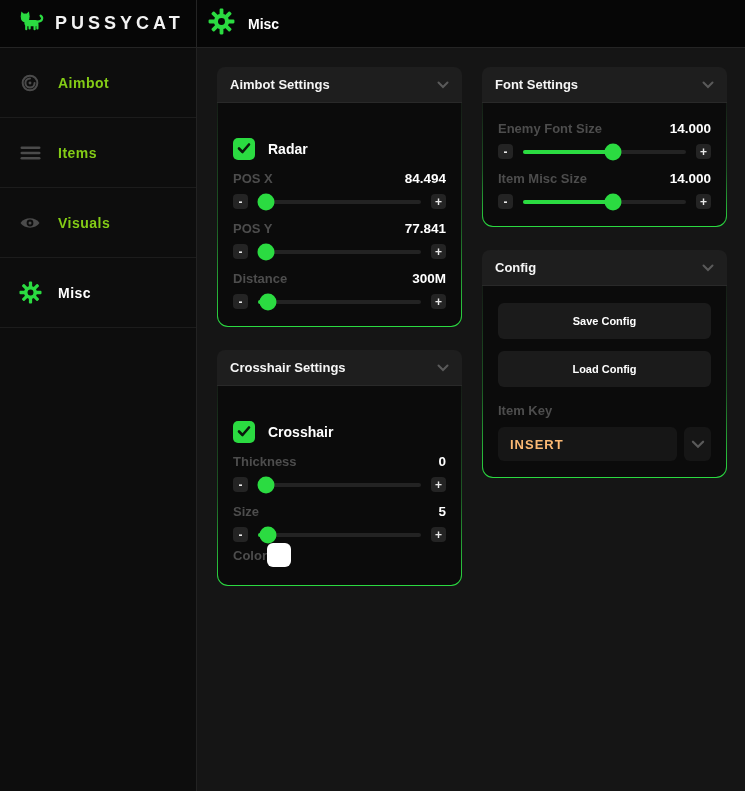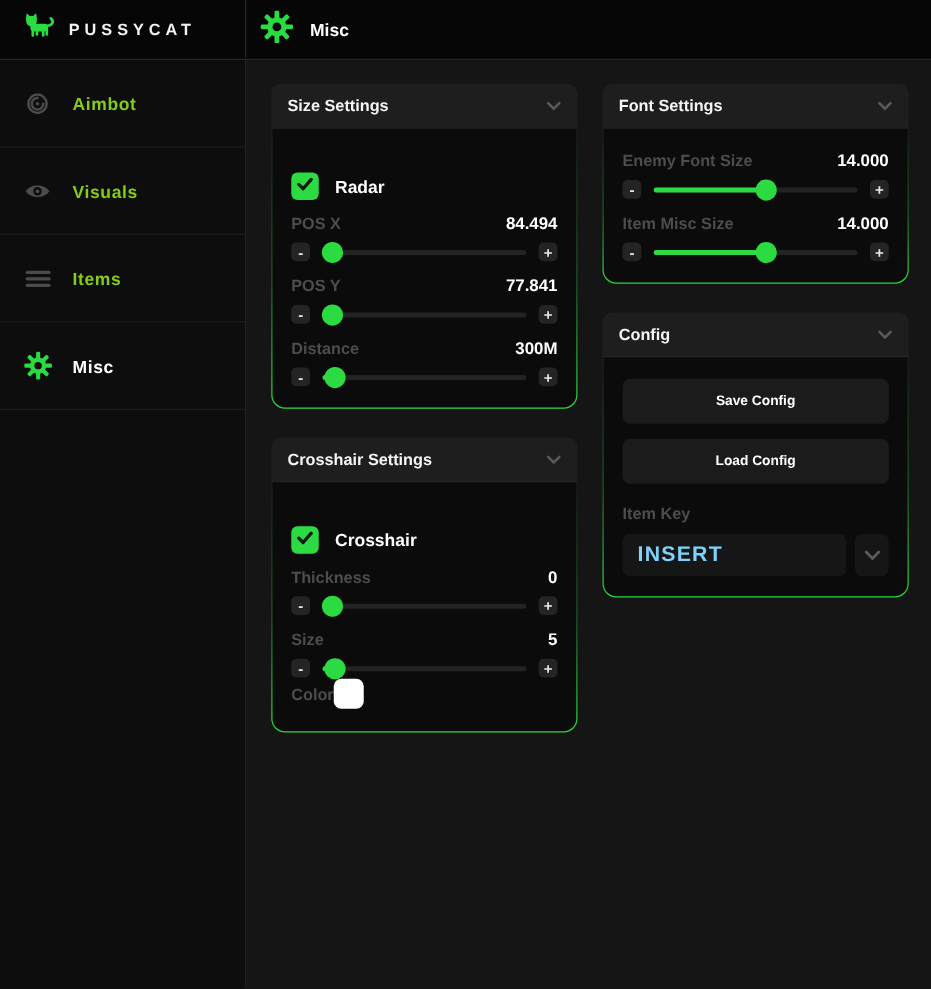--- a/index.html
+++ b/index.html
@@ -14,21 +14,21 @@
     --gray-text:#4d4d4d;
   }
   *{box-sizing:border-box;margin:0;padding:0}
   html,body{width:745px;height:791px;overflow:hidden}
   body{background:var(--bg-main);font-family:"Liberation Sans",sans-serif;-webkit-font-smoothing:antialiased}
   .app{display:flex;flex-direction:column;width:745px;height:791px}
 
   
   .topbar{flex:0 0 48px;display:flex;background:var(--bg-top);border-bottom:1px solid var(--divider)}
   .topbar-left{width:197px;flex:0 0 197px;border-right:1px solid var(--divider);display:flex;align-items:center;padding-left:16px;gap:9px}
-  .brand-name{color:#f2f2f2;font-weight:bold;font-size:13px;letter-spacing:4px}
+  .brand-name{color:#f2f2f2;font-weight:bold;font-size:18px;letter-spacing:4px}
   .topbar-main{flex:1;display:flex;align-items:center;padding-left:11px;gap:13px}
   .topbar-title{color:#ffffff;font-weight:bold;font-size:14px}
 
   
   .content{flex:1;display:flex;min-height:0}
   .sidebar{width:197px;flex:0 0 197px;background:var(--bg-side);border-right:1px solid #222222}
   .side-item{height:70px;display:flex;align-items:center;gap:15px;padding-left:17px;border-bottom:1px solid #1c1c1c;color:#84cc16;font-weight:bold;font-size:14px;letter-spacing:.5px;cursor:pointer}
   .side-item .sicon{width:26px;display:flex;justify-content:center}
   .side-item.active{color:#ffffff}
   .icon-accent{color:var(--accent)}
@@ -58,21 +58,21 @@
   .fill{position:absolute;left:0;top:0;bottom:0;width:var(--pct,0%);background:var(--accent);border-radius:2px}
   .thumb{position:absolute;left:var(--pct,0%);top:50%;width:17px;height:17px;border-radius:50%;background:var(--accent);transform:translate(-50%,-50%);cursor:grab}
 
   .color-row{display:flex;align-items:center;margin-top:0;padding-bottom:2px}
   .swatch{width:24px;height:24px;border-radius:6px;background:var(--swatch);cursor:pointer}
 
   .btn{display:block;width:100%;height:36px;background:#1b1b1b;border:none;border-radius:6px;color:#ffffff;font-weight:bold;font-size:11px;font-family:inherit;margin-top:12px;cursor:pointer}
   .btn:first-of-type{margin-top:3px}
   .menukey-label{margin-top:16px;color:var(--gray-text);font-weight:bold;font-size:13px}
   .select-row{display:flex;gap:7px;margin-top:9px}
-  .select-box{flex:1;height:34px;background:#161616;border-radius:6px;display:flex;align-items:center;padding-left:12px;color:#7dd3fc;font-weight:bold;font-size:17px;letter-spacing:1px;cursor:pointer}
+  .select-box{flex:1;height:34px;background:#161616;border-radius:6px;display:flex;align-items:center;padding-left:12px;color:#fdba74;font-weight:bold;font-size:13px;letter-spacing:1px;cursor:pointer}
   .select-btn{width:27px;flex:0 0 27px;height:34px;background:#161616;border:none;border-radius:6px;display:flex;align-items:center;justify-content:center;cursor:pointer}
 </style>
 </head>
 <body>
 
 <div class="app">
 
   <div class="topbar">
     <div class="topbar-left">
       <span class="icon-accent">
@@ -113,37 +113,37 @@
           <svg width="22" height="22" viewBox="0 0 24 24">
             <circle cx="12" cy="12" r="8" fill="none" stroke="currentColor" stroke-width="2.2"></circle>
             <path d="M12 7 A5 5 0 1 0 17 12" fill="none" stroke="currentColor" stroke-width="2.2" stroke-linecap="round"></path>
             <circle cx="12" cy="12" r="1.6" fill="currentColor"></circle>
           </svg>
         </span>
         <span>Aimbot</span>
       </div>
       <div class="side-item">
         <span class="sicon icon-gray">
+          <svg width="21" height="18" viewBox="0 0 21 18" fill="currentColor">
+            <rect x="0.5" y="2.5" width="20" height="2.6" rx="1.3"></rect>
+            <rect x="0.5" y="7.7" width="20" height="2.6" rx="1.3"></rect>
+            <rect x="0.5" y="12.9" width="20" height="2.6" rx="1.3"></rect>
+          </svg>
+        </span>
+        <span>Items</span>
+      </div>
+      <div class="side-item">
+        <span class="sicon icon-gray">
           <svg width="24" height="18" viewBox="0 0 22 18">
             <path d="M1.5 9 C5.5 2.8 16.5 2.8 20.5 9 C16.5 15.2 5.5 15.2 1.5 9 Z" fill="currentColor"></path>
             <circle cx="11" cy="9" r="3.4" fill="#0d0d0d"></circle>
             <circle cx="11" cy="9" r="1.5" fill="currentColor"></circle>
           </svg>
         </span>
         <span>Visuals</span>
-      </div>
-      <div class="side-item">
-        <span class="sicon icon-gray">
-          <svg width="21" height="18" viewBox="0 0 21 18" fill="currentColor">
-            <rect x="0.5" y="2.5" width="20" height="2.6" rx="1.3"></rect>
-            <rect x="0.5" y="7.7" width="20" height="2.6" rx="1.3"></rect>
-            <rect x="0.5" y="12.9" width="20" height="2.6" rx="1.3"></rect>
-          </svg>
-        </span>
-        <span>Items</span>
       </div>
       <div class="side-item active">
         <span class="sicon icon-accent">
           <svg width="23" height="23" viewBox="0 0 24 24" fill="currentColor">
             <circle cx="12" cy="12" r="6.8"></circle>
             <rect x="10.3" y="0.5" width="3.4" height="23" rx="1"></rect>
             <rect x="10.3" y="0.5" width="3.4" height="23" rx="1" transform="rotate(45 12 12)"></rect>
             <rect x="10.3" y="0.5" width="3.4" height="23" rx="1" transform="rotate(90 12 12)"></rect>
             <rect x="10.3" y="0.5" width="3.4" height="23" rx="1" transform="rotate(135 12 12)"></rect>
             <circle cx="12" cy="12" r="3.1" fill="#0d0d0d"></circle>
@@ -152,21 +152,21 @@
         <span>Misc</span>
       </div>
     </div>
 
     <div class="main">
 
       <div class="col">
 
         <div class="panel">
           <div class="panel-header">
-            <span>Size Settings</span>
+            <span>Aimbot Settings</span>
             <span>
               <svg width="12" height="8" viewBox="0 0 12 8">
                   <path d="M1.5 1.5 L6 6 L10.5 1.5" stroke="#5a5a5a" stroke-width="2" fill="none" stroke-linecap="round"></path>
                 </svg>
             </span>
           </div>
           <div class="panel-bodywrap">
             <div class="panel-body">
               <div class="check-row">
                 <span class="checkbox">

